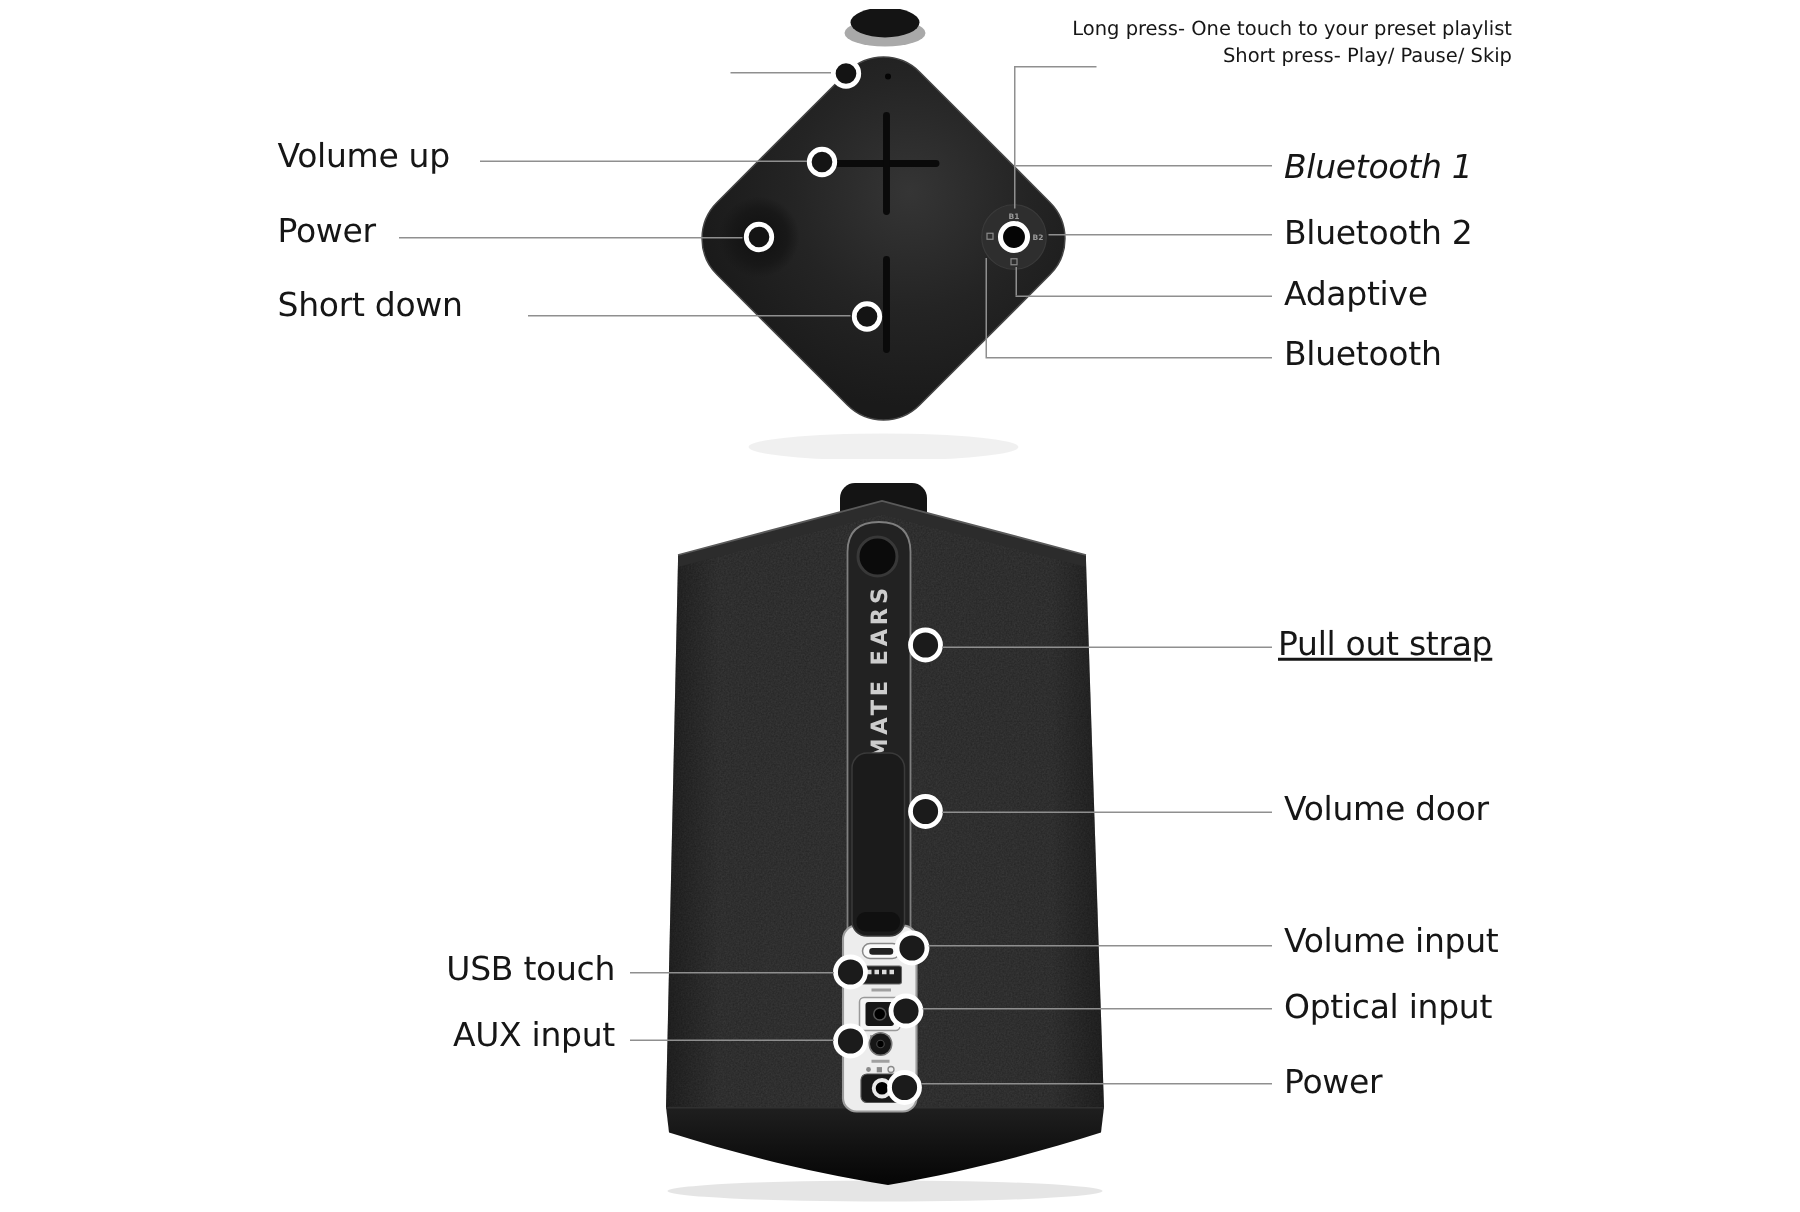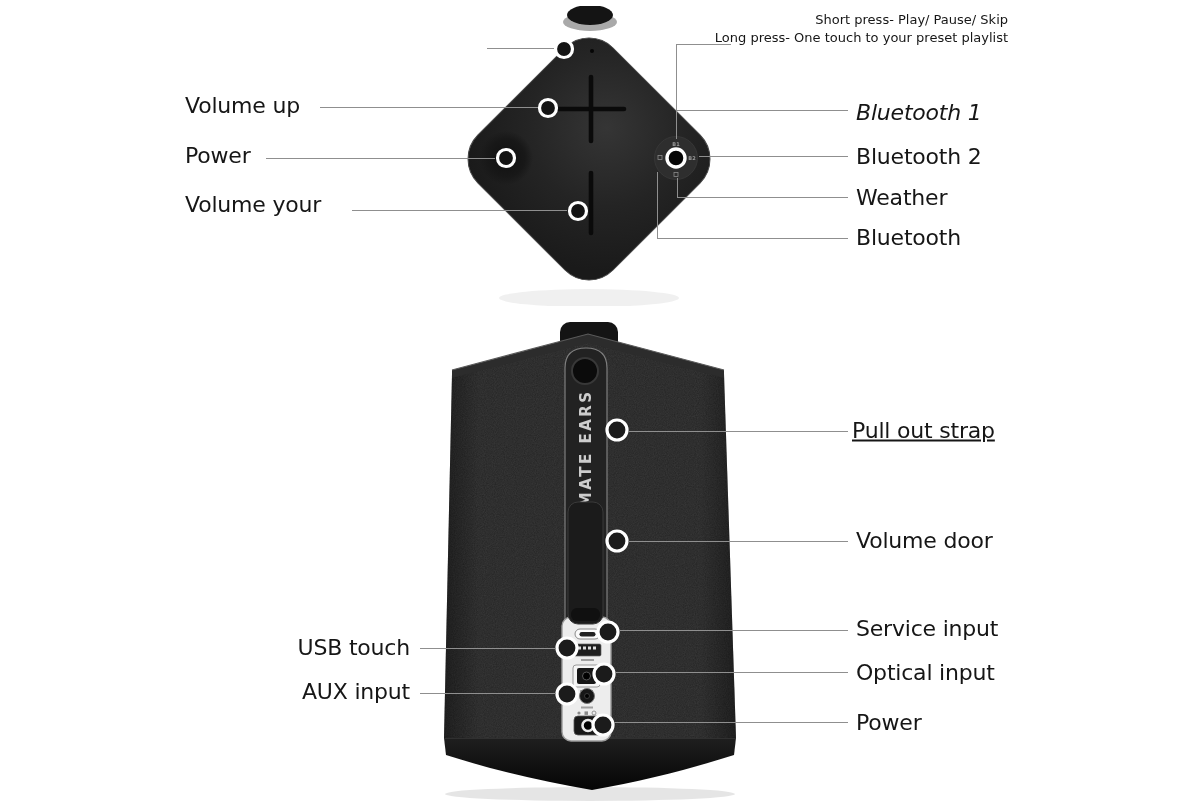--- a/index.html
+++ b/index.html
@@ -206,34 +206,34 @@
   <div class="cl h" style="left:628px;top:541px;width:220px;"></div>
   <div class="cl h" style="left:619px;top:629.5px;width:229px;"></div>
   <div class="cl h" style="left:615px;top:672px;width:233px;"></div>
   <div class="cl h" style="left:614px;top:722px;width:234px;"></div>
 
   <div class="cl h" style="left:420px;top:648px;width:136px;"></div>
   <div class="cl h" style="left:420px;top:693px;width:136px;"></div>
 
   <div class="lbl" style="left:185px;top:105px;">Volume up</div>
   <div class="lbl" style="left:185px;top:155px;">Power</div>
-  <div class="lbl" style="left:185px;top:204px;">Volume your</div>
+  <div class="lbl" style="left:185px;top:204px;">Short down</div>
 
   <div class="onetouch">
+    <div class="s">Long press- One touch to your preset playlist</div>
     <div class="s">Short press- Play/ Pause/ Skip</div>
-    <div class="s">Long press- One touch to your preset playlist</div>
   </div>
 
   <div class="lbl" style="left:856px;top:112px;font-style:italic;">Bluetooth 1</div>
   <div class="lbl" style="left:856px;top:156px;">Bluetooth 2</div>
-  <div class="lbl" style="left:856px;top:197px;">Weather</div>
+  <div class="lbl" style="left:856px;top:197px;">Adaptive</div>
   <div class="lbl" style="left:856px;top:237px;">Bluetooth</div>
 
   <div class="lbl" style="left:852px;top:430px;text-decoration:underline;">Pull out strap</div>
   <div class="lbl" style="left:856px;top:540px;">Volume door</div>
-  <div class="lbl" style="left:856px;top:628px;">Service input</div>
+  <div class="lbl" style="left:856px;top:628px;">Volume input</div>
   <div class="lbl" style="left:856px;top:672px;">Optical input</div>
   <div class="lbl" style="left:856px;top:722px;">Power</div>
 
   <div class="lbl right-align" style="left:410px;top:647px;">USB touch</div>
   <div class="lbl right-align" style="left:410px;top:691px;">AUX input</div>
 
 </div>
 
 </body></html>

